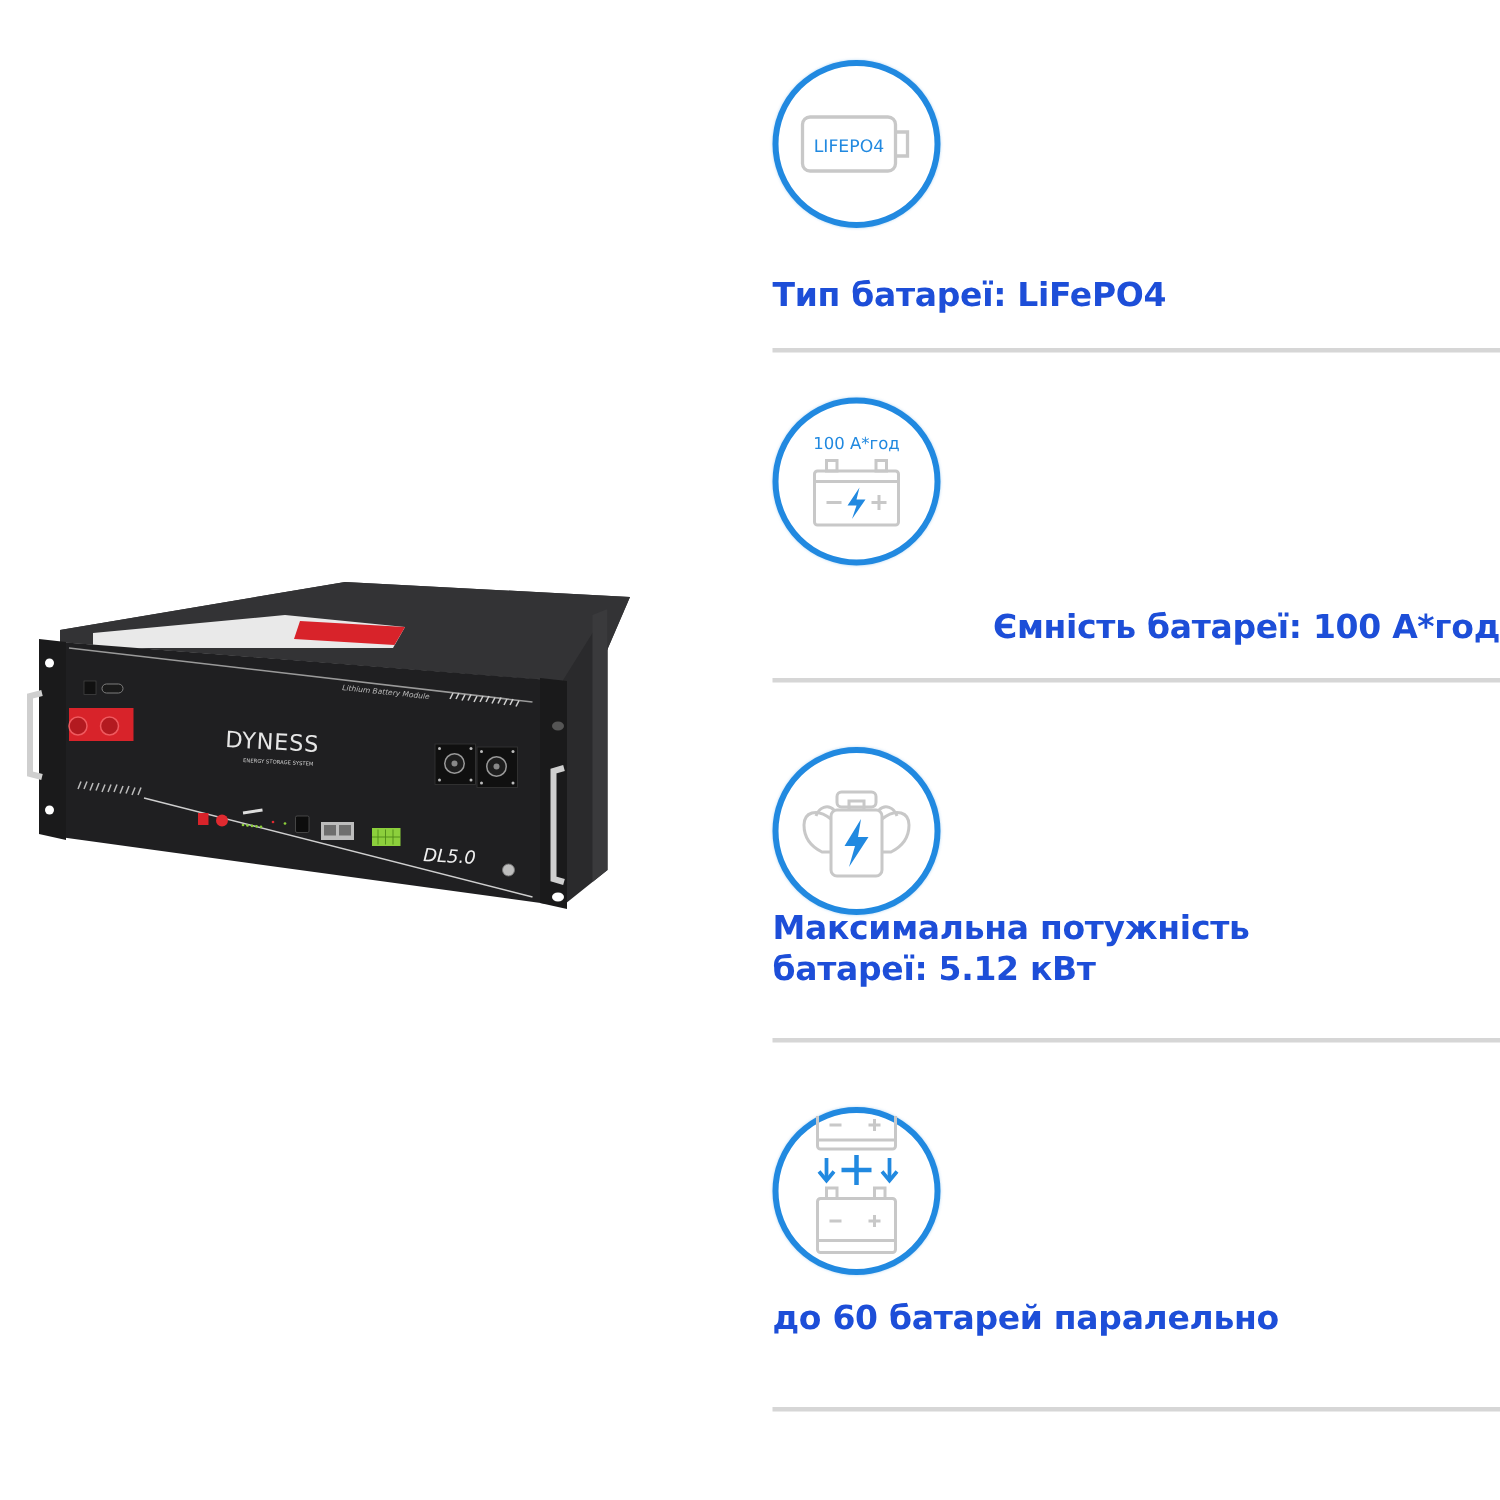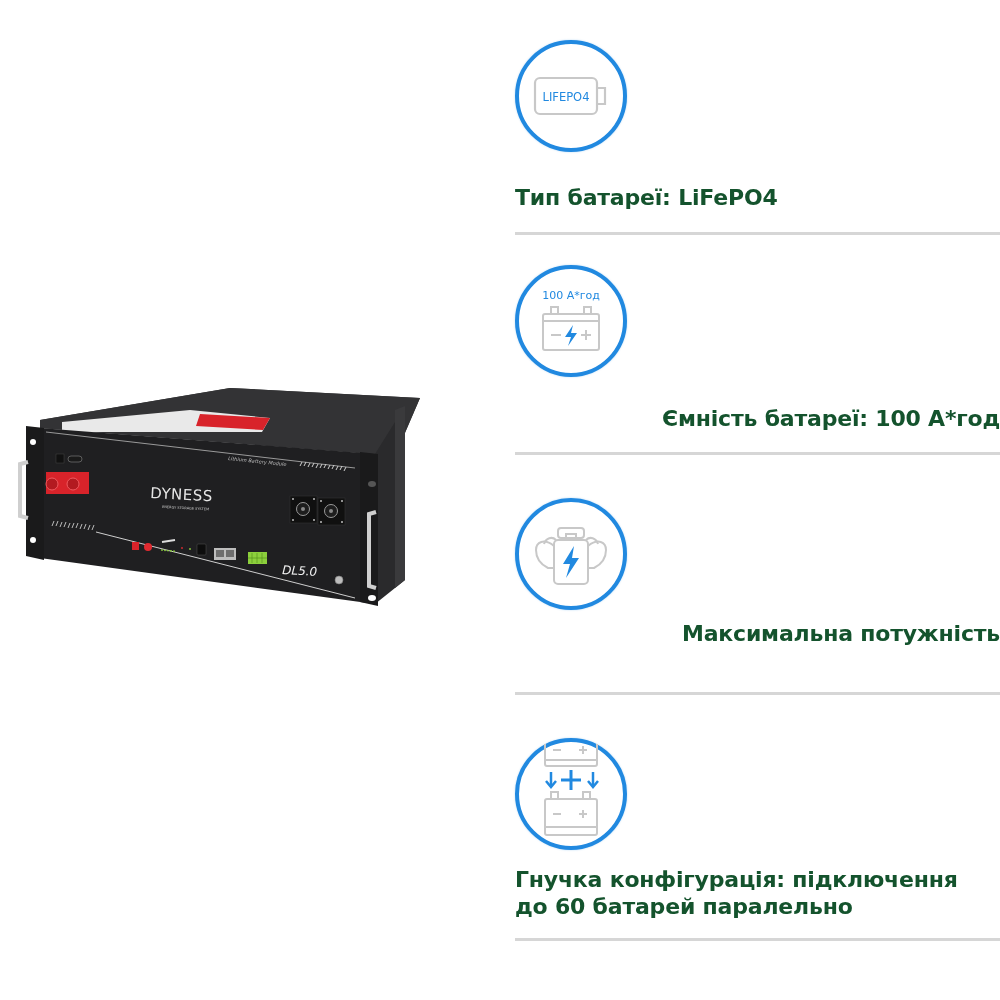--- a/index.html
+++ b/index.html
@@ -16,21 +16,21 @@
     .feature .icon-circle {
       position: absolute; left: 0; width: 112px; height: 112px;
       border-radius: 50%; border: 4px solid #2189e0; background: #fff;
       display: flex; align-items: center; justify-content: center;
       box-shadow: 0 0 2px rgba(33,137,224,0.35);
     }
     .feature .icon-circle svg { display: block; }
     .feature .title {
       position: absolute; left: 0; width: 485px;
       font-family: "DejaVu Sans", sans-serif; font-weight: bold;
-      font-size: 22px; line-height: 27px; color: #14532d;
+      font-size: 22px; line-height: 27px; color: #1d4ed8;
       letter-spacing: -0.2px;
     }
     .feature .divider {
       position: absolute; left: 0; width: 485px; height: 3px; background: #d6d6d6;
     }
   </style>
 </head>
 <body>
 
 <div class="product">
@@ -199,22 +199,23 @@
         <path d="M62,30 C72,22 80,26 80,34 C80,42 76,48 68,52 L62,52" fill="none" stroke="#c8c8c8" stroke-width="2"></path>
         <path d="M72,28 C70,22 64,20 60,24" fill="none" stroke="#c8c8c8" stroke-width="2"></path>
 
         <rect x="32" y="12" width="26" height="10" rx="3" fill="none" stroke="#c8c8c8" stroke-width="2"></rect>
 
         <rect x="40" y="18" width="10" height="6" fill="none" stroke="#c8c8c8" stroke-width="2"></rect>
         <rect x="28" y="24" width="34" height="44" rx="4" fill="#fff" stroke="#c8c8c8" stroke-width="2"></rect>
         <polygon points="48,30 37,48 44,48 40,62 53,42 46,42" fill="#2189e0"></polygon>
       </svg>
     </div>
-    <div class="title" style="top:122px;text-align:right;">
+    <div class="title" style="top:108px;">
       <div>Максимальна потужність</div>
+      <div>батареї: 5.12 кВт</div>
     </div>
     <div class="divider" style="top:194px;"></div>
   </div>
 
   <div class="feature" style="top:738px;">
     <div class="icon-circle" style="top:0;">
       <svg width="96" height="100" viewBox="0 0 96 100">
 
         <rect x="22" y="-4" width="52" height="26" rx="2" fill="none" stroke="#c8c8c8" stroke-width="2"></rect>
         <line x1="22" y1="16" x2="74" y2="16" stroke="#c8c8c8" stroke-width="2"></line>
@@ -232,19 +233,18 @@
         <rect x="28" y="48" width="7" height="7" fill="none" stroke="#c8c8c8" stroke-width="2"></rect>
         <rect x="60" y="48" width="7" height="7" fill="none" stroke="#c8c8c8" stroke-width="2"></rect>
         <rect x="22" y="55" width="52" height="36" rx="2" fill="none" stroke="#c8c8c8" stroke-width="2"></rect>
         <line x1="22" y1="83" x2="74" y2="83" stroke="#c8c8c8" stroke-width="2"></line>
         <line x1="30" y1="70" x2="38" y2="70" stroke="#c8c8c8" stroke-width="2"></line>
         <line x1="60" y1="66" x2="60" y2="74" stroke="#c8c8c8" stroke-width="2"></line>
         <line x1="56" y1="70" x2="64" y2="70" stroke="#c8c8c8" stroke-width="2"></line>
       </svg>
     </div>
     <div class="title" style="top:128px;">
-      <div>Гнучка конфігурація: підключення</div>
       <div>до 60 батарей паралельно</div>
     </div>
     <div class="divider" style="top:200px;"></div>
   </div>
 
 </div>
 
 </body></html>

